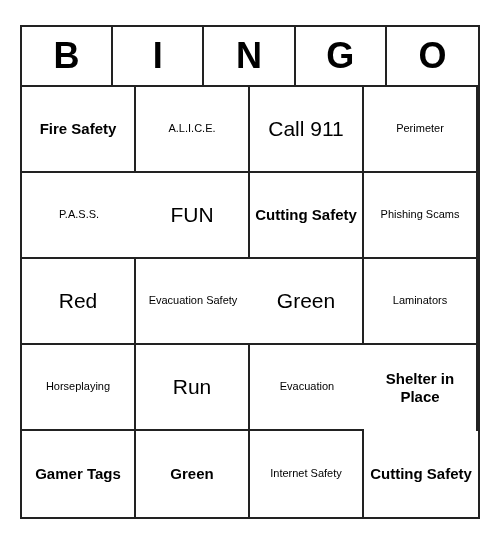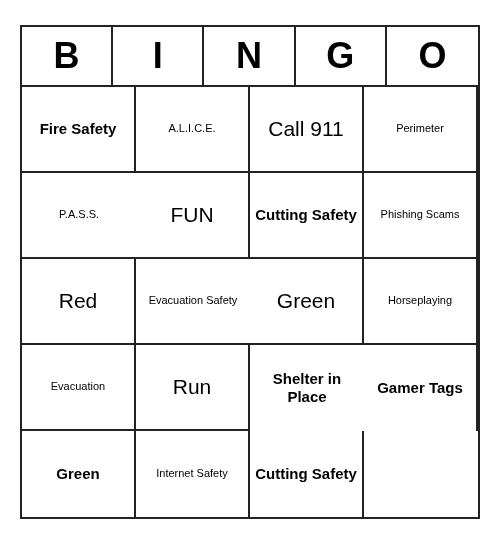--- a/index.html
+++ b/index.html
@@ -107,27 +107,30 @@
       <div class="bingo-cell">
         <span class="cell-text text-large">Red</span>
       </div>
       <div class="bingo-cell">
         <span class="cell-text text-small">Evacuation Safety</span>
       </div>
       <div class="bingo-cell">
         <span class="cell-text text-large">Green</span>
       </div>
       <div class="bingo-cell">
+        <span class="cell-text text-small">Laminators</span>
+      </div>
+      <div class="bingo-cell">
         <span class="cell-text text-small">Horseplaying</span>
       </div>
       <div class="bingo-cell">
-        <span class="cell-text text-small">Evacuation</span>
+        <span class="cell-text text-large">Run</span>
       </div>
       <div class="bingo-cell">
-        <span class="cell-text text-large">Run</span>
+        <span class="cell-text text-small">Evacuation</span>
       </div>
       <div class="bingo-cell">
         <span class="cell-text text-medium">Shelter in Place</span>
       </div>
       <div class="bingo-cell">
         <span class="cell-text text-medium">Gamer Tags</span>
       </div>
       <div class="bingo-cell">
         <span class="cell-text text-medium">Green</span>
       </div>

